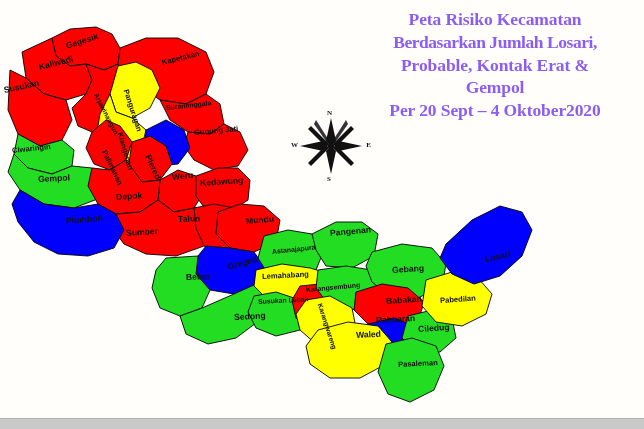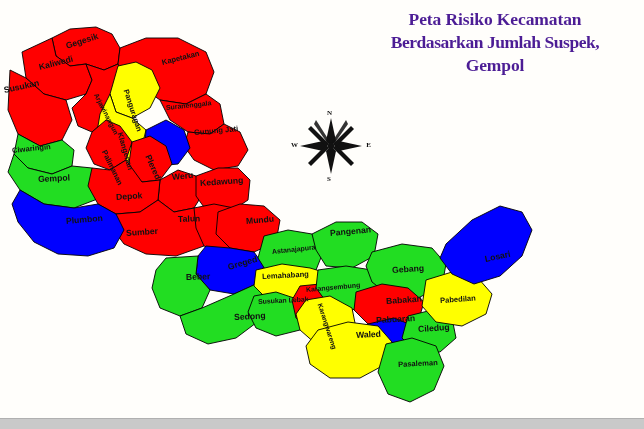--- a/index.html
+++ b/index.html
@@ -4,21 +4,21 @@
 <style>
   html,body{margin:0;padding:0;background:#ffffff;}
   body{width:644px;height:429px;position:relative;overflow:hidden;
        font-family:"Liberation Serif",serif;background:#fffefb;}
 
   #canvas{position:absolute;left:0;top:0;width:644px;height:429px;}
 
   
   #title-block{position:absolute;left:352px;top:8px;width:286px;
                text-align:center;font-family:"Liberation Serif",serif;
-               font-weight:bold;color:#4c1d95;font-size:17.5px;line-height:1.30;
+               font-weight:bold;color:#8b5cf6;font-size:17.5px;line-height:1.30;
                letter-spacing:-0.1px;}
   #title-block .tline{display:block;white-space:nowrap;}
   #title-block .tline.wide{letter-spacing:-0.45px;}
 
   
   #compass{position:absolute;left:292px;top:110px;width:78px;height:72px;}
   #compass .clabel{position:absolute;font-family:"Liberation Serif",serif;
                    font-size:7px;font-weight:bold;color:#111;}
   #compass .c-n{left:35px;top:-1px;}
   #compass .c-s{left:35px;bottom:-1px;}
@@ -40,22 +40,24 @@
   #bottom-bar{position:absolute;left:0;bottom:0;width:644px;height:10px;
               background:#c9c9c9;border-top:1px solid #b0b0b0;}
 </style>
 </head>
 <body>
 
 <div id="canvas">
 
   <div id="title-block">
     <span class="tline">Peta Risiko Kecamatan</span>
-    <span class="tline wide">Berdasarkan Jumlah Suspek,</span>
+    <span class="tline wide">Berdasarkan Jumlah Losari,</span>
+    <span class="tline">Probable, Kontak Erat &amp;</span>
     <span class="tline">Gempol</span>
+    <span class="tline">Per 20 Sept – 4 Oktober2020</span>
   </div>
 
   <div id="compass">
     <svg width="78" height="72" viewBox="0 0 78 72">
       <g fill="#111111" stroke="none">
 
         <polygon points="39,8 44,31 39,36 34,31"></polygon>
         <polygon points="39,64 44,41 39,36 34,41"></polygon>
         <polygon points="8,36 31,41 36,36 31,31"></polygon>
         <polygon points="70,36 47,41 42,36 47,31"></polygon>

